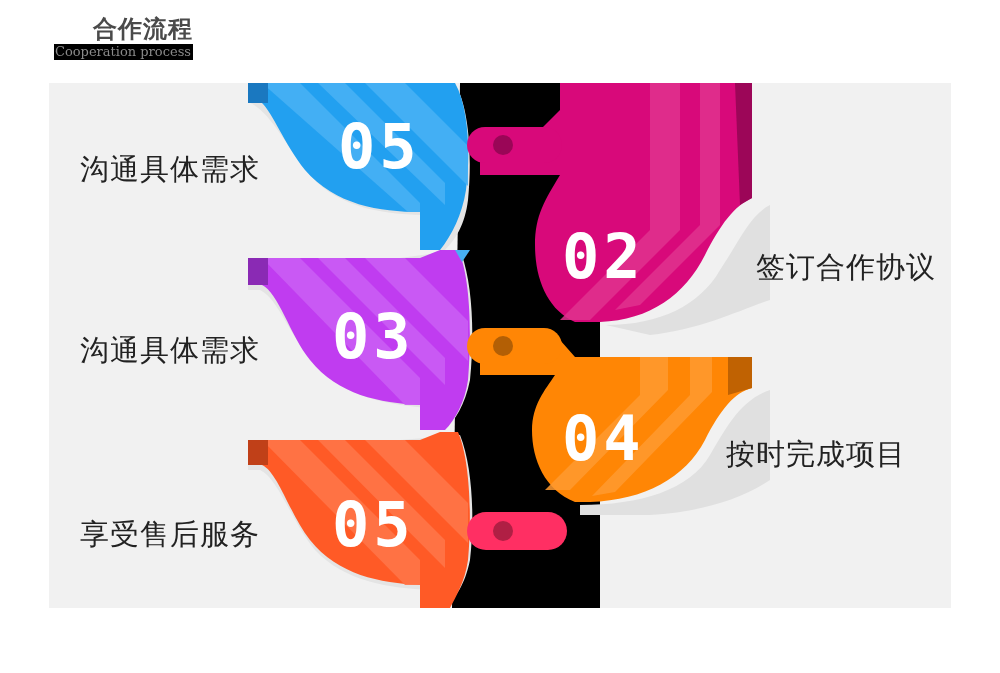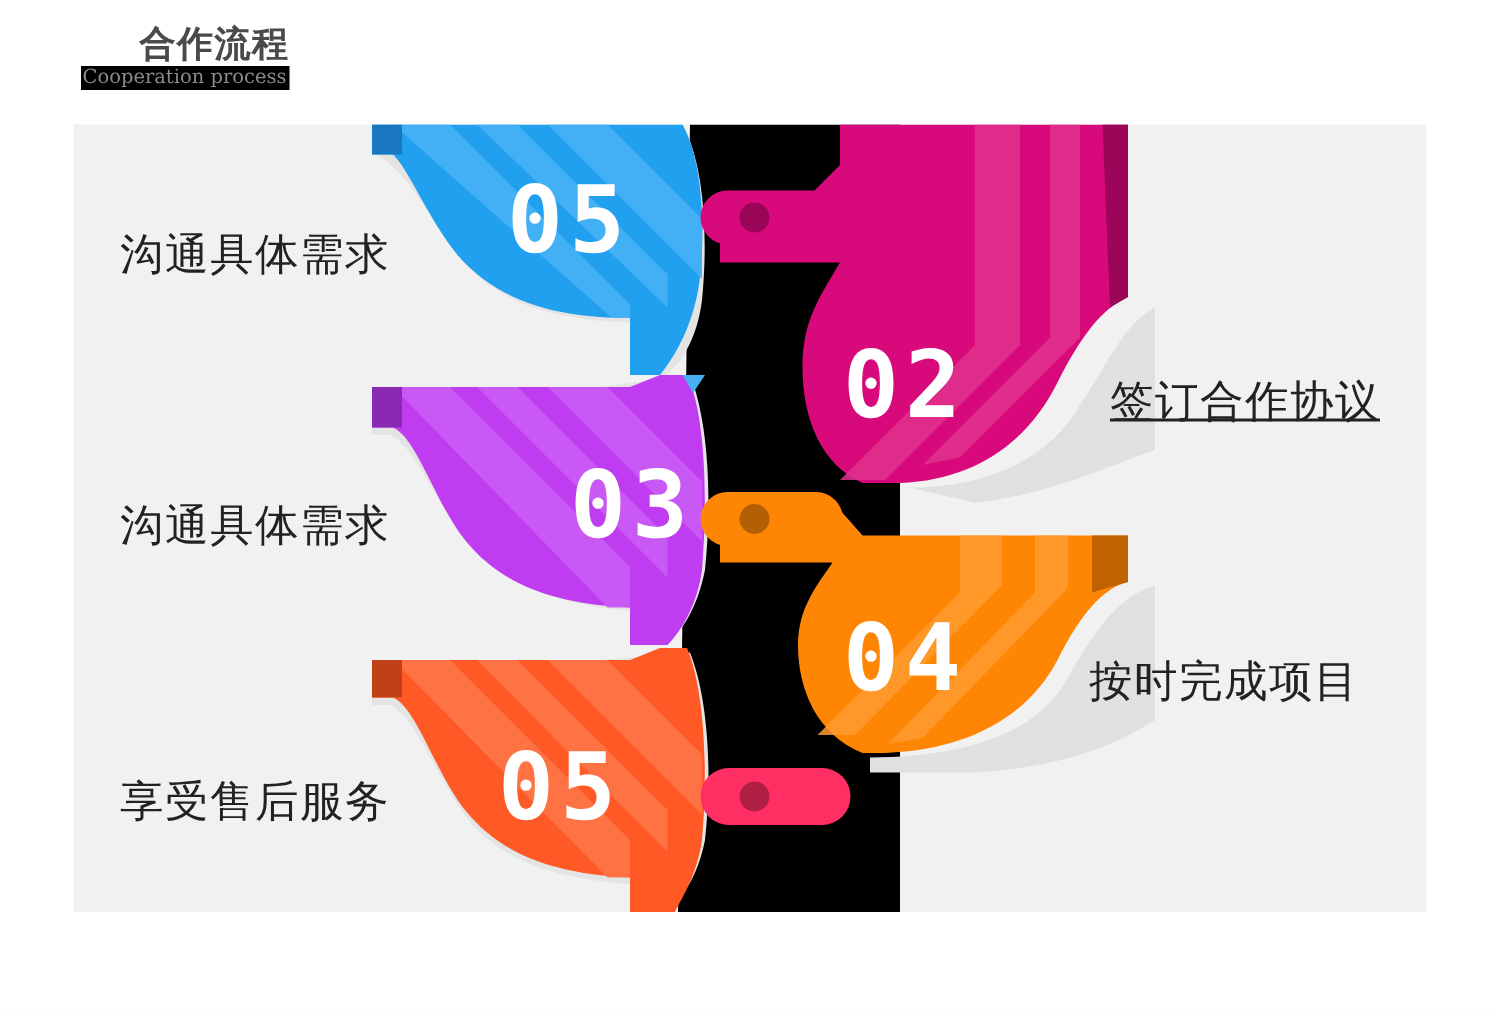--- a/index.html
+++ b/index.html
@@ -87,21 +87,21 @@
     </g>
     <g>
       <rect x="467" y="512" width="100" height="38" rx="19" fill="#ff2f63"></rect>
       <circle cx="503" cy="531" r="10" fill="#b01f44"></circle>
     </g>
   </g>
 </svg>
 
 <div class="label num" style="left:338px;top:112px;font-size:62px;line-height:70px;color:#fff;font-weight:bold;letter-spacing:4px;">05</div>
 <div class="label num" style="left:562px;top:222px;font-size:62px;line-height:70px;color:#fff;font-weight:bold;letter-spacing:4px;">02</div>
-<div class="label num" style="left:332px;top:302px;font-size:62px;line-height:70px;color:#fff;font-weight:bold;letter-spacing:4px;margin-left:48px;">03</div>
+<div class="label num" style="left:332px;top:302px;font-size:62px;line-height:70px;color:#fff;font-weight:bold;letter-spacing:4px;">03</div>
 <div class="label num" style="left:562px;top:404px;font-size:62px;line-height:70px;color:#fff;font-weight:bold;letter-spacing:4px;">04</div>
 <div class="label num" style="left:332px;top:490px;font-size:62px;line-height:70px;color:#fff;font-weight:bold;letter-spacing:4px;">05</div>
 
 <div class="label" style="left:80px;top:152px;">沟通具体需求</div>
-<div class="label" style="left:740px;top:250px;text-decoration:underline;">签订合作协议</div>
+<div class="label" style="left:756px;top:250px;">签订合作协议</div>
 <div class="label" style="left:80px;top:333px;">沟通具体需求</div>
 <div class="label" style="left:726px;top:437px;">按时完成项目</div>
 <div class="label" style="left:80px;top:517px;">享受售后服务</div>
 
 </body></html>

